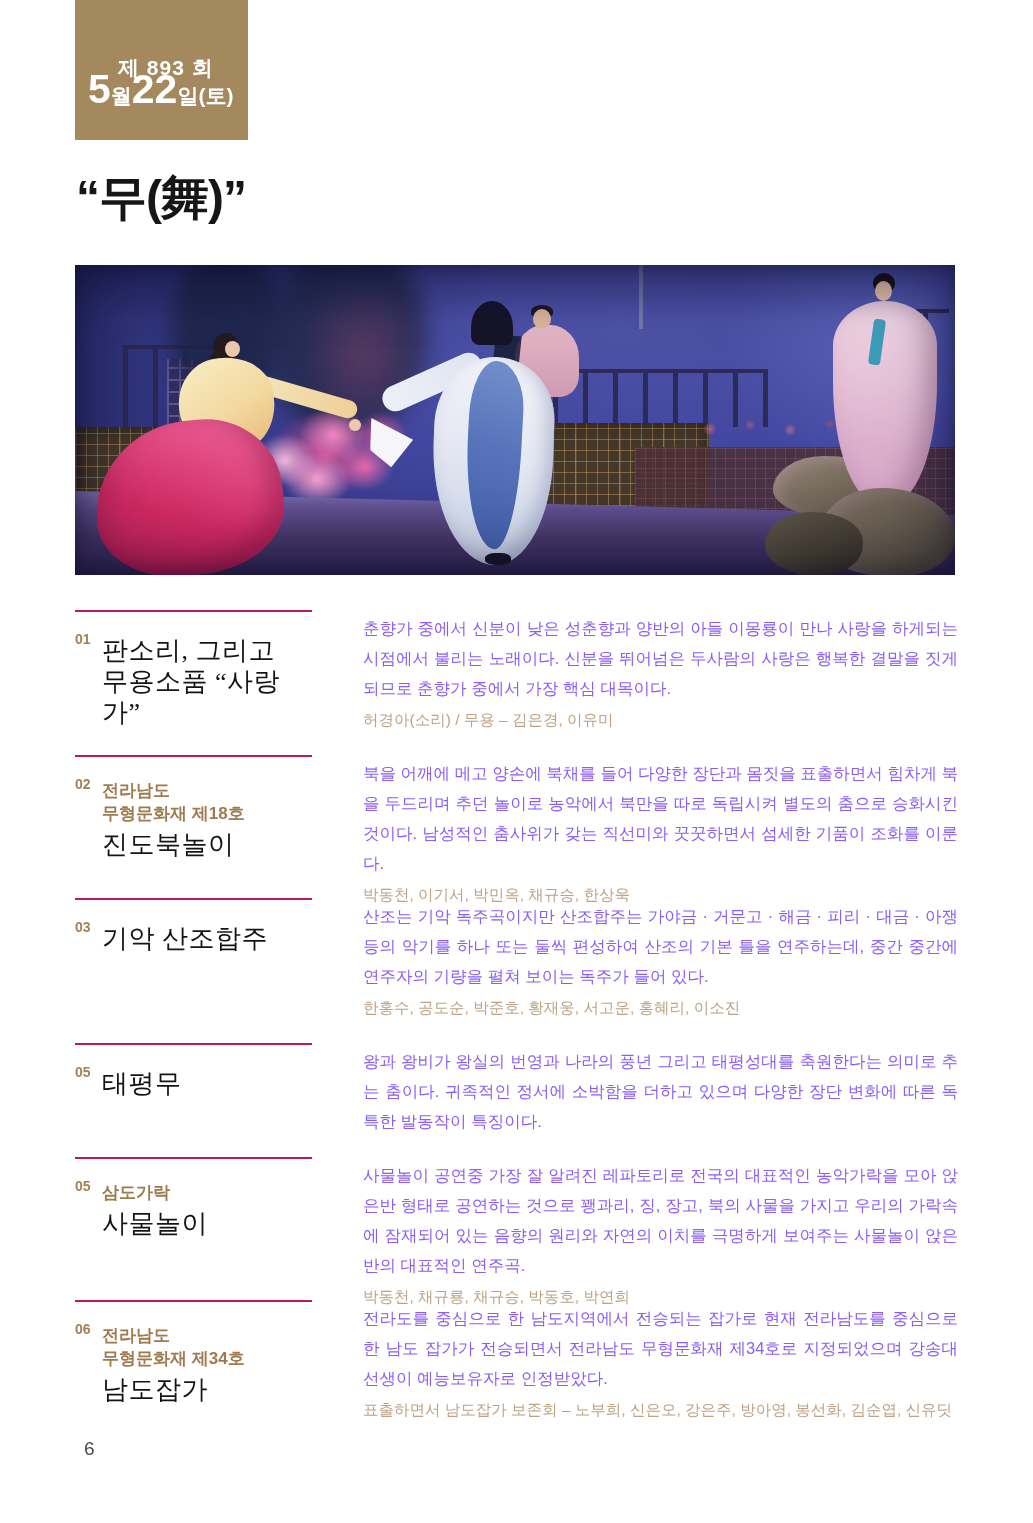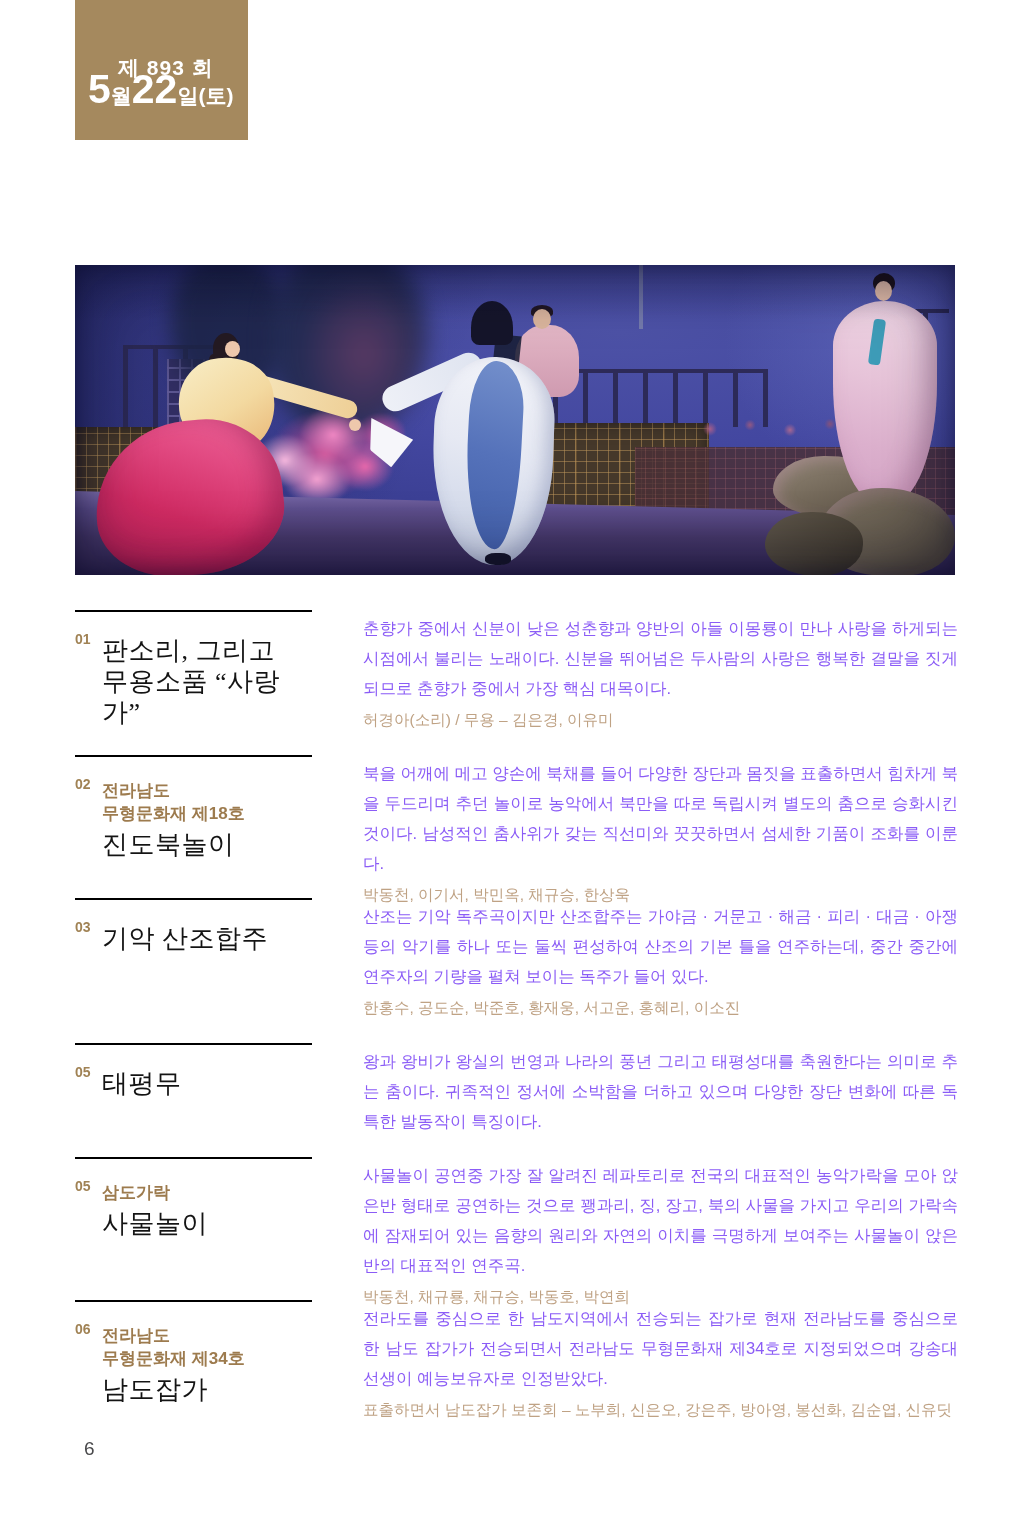--- a/index.html
+++ b/index.html
@@ -121,21 +121,21 @@
   .ph-rock2{left:745px;top:223px;width:135px;height:88px;border-radius:46% 54% 40% 50%/50% 55% 45% 42%;
       background:linear-gradient(150deg,#7c7263 0%,#635a4c 55%,#473f34 100%);
       box-shadow:inset 8px 6px 16px rgba(210,150,195,.2);}
   .ph-rock3{left:690px;top:247px;width:98px;height:64px;border-radius:48% 52% 45% 55%/52% 48% 50% 50%;
       background:linear-gradient(150deg,#5e564a 0%,#453e33 60%,#2f2a22 100%);}
   .ph-vignette{inset:0;box-shadow:inset 0 0 70px rgba(8,8,34,.55),inset 0 0 18px rgba(8,8,34,.3);
       background:linear-gradient(180deg,rgba(10,12,40,.22),transparent 18%);}
 
   
   .item{position:absolute;left:75px;width:883px;}
-  .item-left{width:237px;border-top:2px solid #000000;padding-top:12px;display:flex;box-sizing:border-box;justify-content:space-between;}
+  .item-left{width:237px;border-top:2px solid #be185d;padding-top:12px;display:flex;box-sizing:border-box;justify-content:space-between;}
   .item-num{width:27px;font-size:14px;font-weight:700;color:#a08254;padding-top:7px;flex:none;}
   .item-heading{flex:1;margin-top:11px;}
   .item-subtitle{font-size:17px;font-weight:700;color:#9d7b4e;line-height:1.35;white-space:pre-line;margin-bottom:3px;}
   .item-subtitle:empty{display:none;}
   .item-title{font-family:"Liberation Serif","DejaVu Serif",serif;font-size:26px;color:#141414;
       line-height:1.2;white-space:pre-line;letter-spacing:.5px;}
   .item-right{position:absolute;left:288px;top:3px;width:595px;}
   .item-desc{font-size:16.5px;line-height:1.82;color:#8b5cf6;text-align:justify;}
   .item-perf{margin-top:7px;font-size:15.5px;color:#bfa284;}
 
@@ -146,20 +146,21 @@
 
 <div class="page">
 
   <div class="badge">
     <div class="badge-episode">제 893 회</div>
     <div class="badge-date">
       <span class="big">5</span><span class="small">월</span><span class="big">22</span><span class="small">일(토)</span>
     </div>
   </div>
 
+  <div class="page-title">“무(舞)”</div>
 
   <div class="photo">
     <div class="ph-backdrop"></div>
     <div class="ph-lightright"></div>
     <div class="ph-pole"></div>
     <div class="ph-fence ph-fence-left"></div>
     <div class="ph-gate"></div>
     <div class="ph-fence ph-fence-mid"></div>
     <div class="ph-fence ph-fence-right"></div>
     <div class="ph-treedark"></div>

